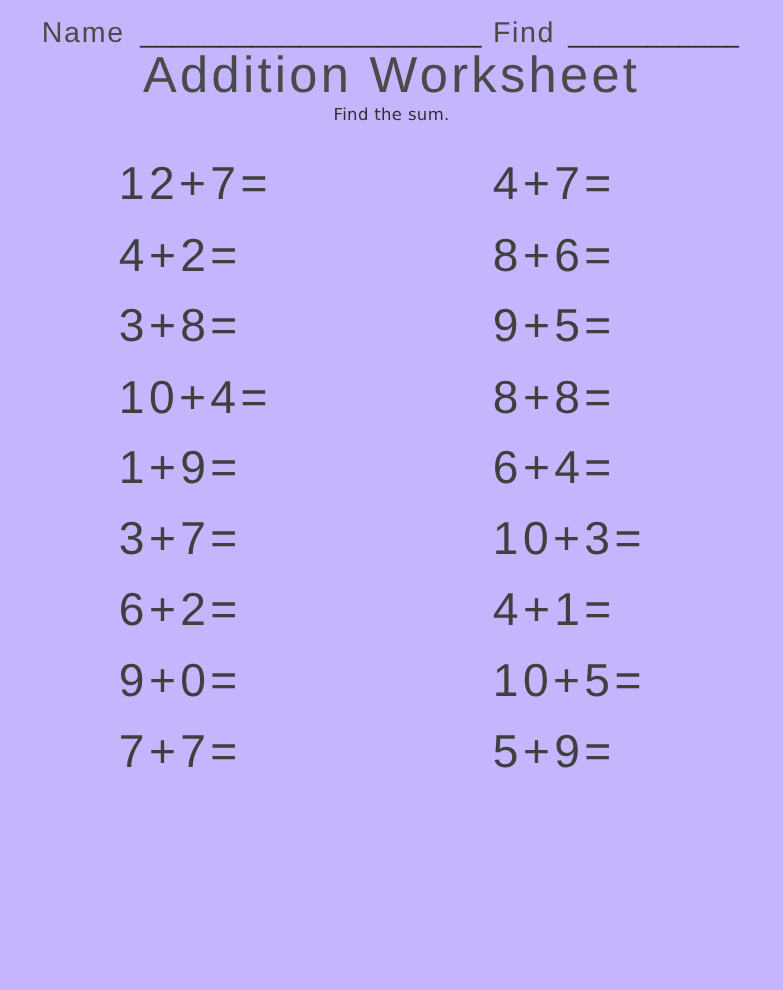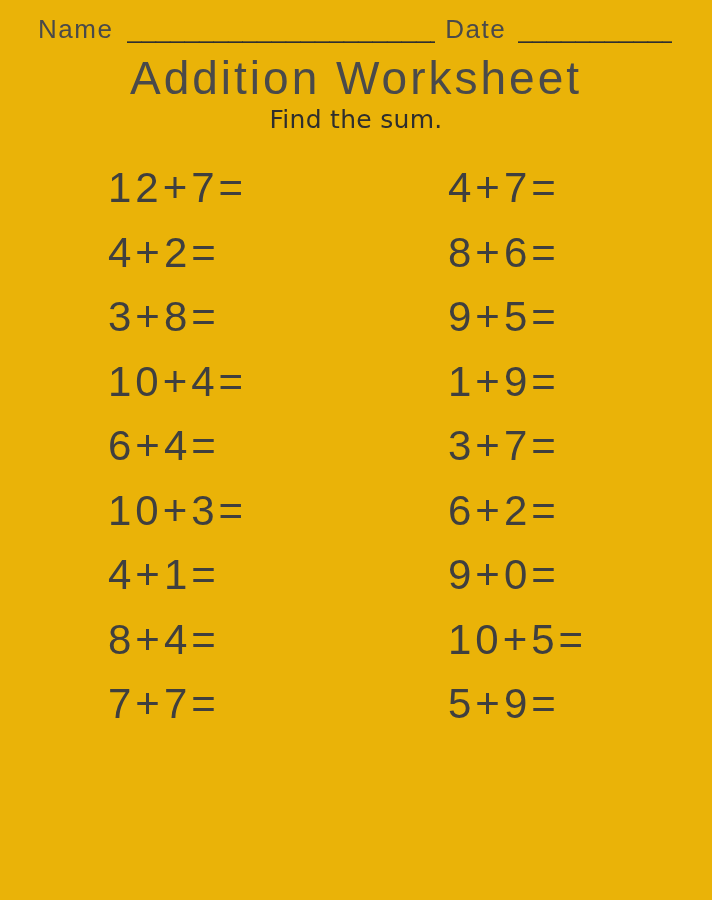--- a/index.html
+++ b/index.html
@@ -4,21 +4,21 @@
 <style>
   html, body {
     margin: 0;
     padding: 0;
     background: #ffffff;
   }
   .page {
     position: relative;
     width: 712px;
     height: 900px;
-    background: #eab308;
+    background: #c4b5fd;
     overflow: hidden;
     font-family: "Liberation Sans", sans-serif;
     color: #454545;
   }
 
   
   .header {
     display: flex;
     align-items: baseline;
     padding: 14px 40px 0 38px;
@@ -34,33 +34,32 @@
     letter-spacing: 0;
     overflow: hidden;
     flex-shrink: 1;
   }
   .name-gap { width: 14px; }
   .date-gap { width: 12px; }
   .spacer   { width: 10px; }
 
   
   .title {
-    margin-top: 10px;
     text-align: center;
     font-size: 46px;
     font-weight: 300;
     letter-spacing: 3px;
     color: #4a4a4a;
     line-height: 1.0;
   }
   .subtitle {
     margin-top: 4px;
     text-align: center;
     font-family: "DejaVu Sans", "Liberation Sans", sans-serif;
-    font-size: 25px;
+    font-size: 15px;
     font-weight: 500;
     color: #2e2e2e;
     letter-spacing: 0.3px;
   }
 
   
   .problems {
     margin: 22px 0 0 108px;
     display: grid;
     grid-template-columns: 340px 1fr;
@@ -79,42 +78,42 @@
 </head>
 <body>
 
 <div class="page">
 
   <div class="header">
     <span>Name</span>
     <span class="name-gap"></span>
     <span class="blank-line">______________________</span>
     <span class="spacer"></span>
-    <span>Date</span>
+    <span>Find</span>
     <span class="date-gap"></span>
     <span class="blank-line">___________</span>
   </div>
 
   <div class="title">Addition Worksheet</div>
   <div class="subtitle">Find the sum.</div>
 
   <div class="problems">
     <span class="problem">12+7=</span>
     <span class="problem">4+7=</span>
     <span class="problem">4+2=</span>
     <span class="problem">8+6=</span>
     <span class="problem">3+8=</span>
     <span class="problem">9+5=</span>
     <span class="problem">10+4=</span>
+    <span class="problem">8+8=</span>
     <span class="problem">1+9=</span>
     <span class="problem">6+4=</span>
     <span class="problem">3+7=</span>
     <span class="problem">10+3=</span>
     <span class="problem">6+2=</span>
     <span class="problem">4+1=</span>
     <span class="problem">9+0=</span>
-    <span class="problem">8+4=</span>
     <span class="problem">10+5=</span>
     <span class="problem">7+7=</span>
     <span class="problem">5+9=</span>
   </div>
 
 </div>
 
 </body></html>

